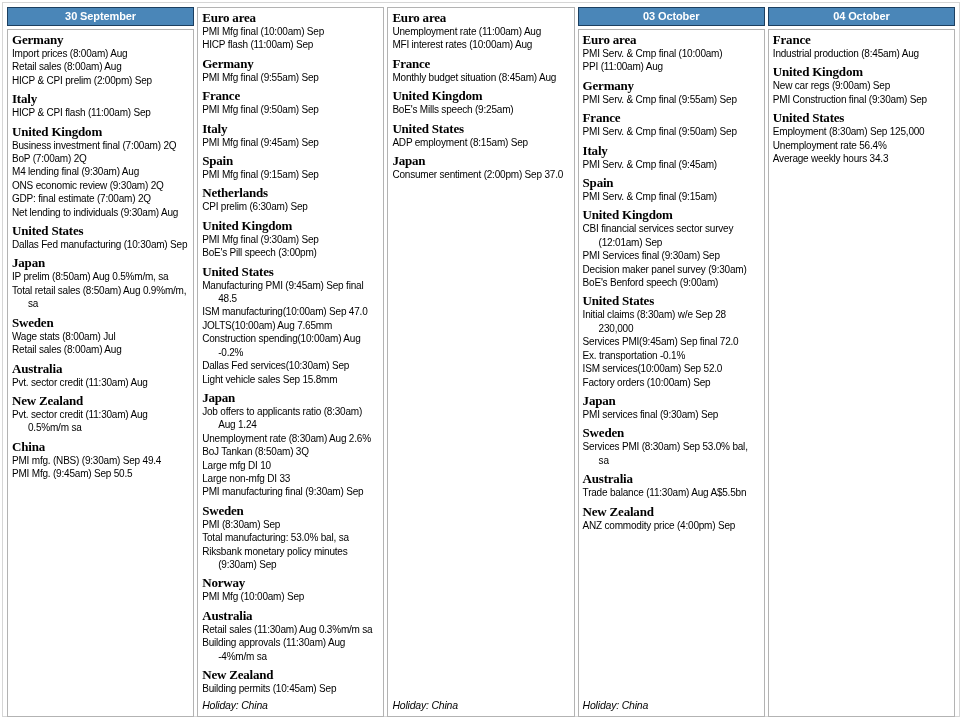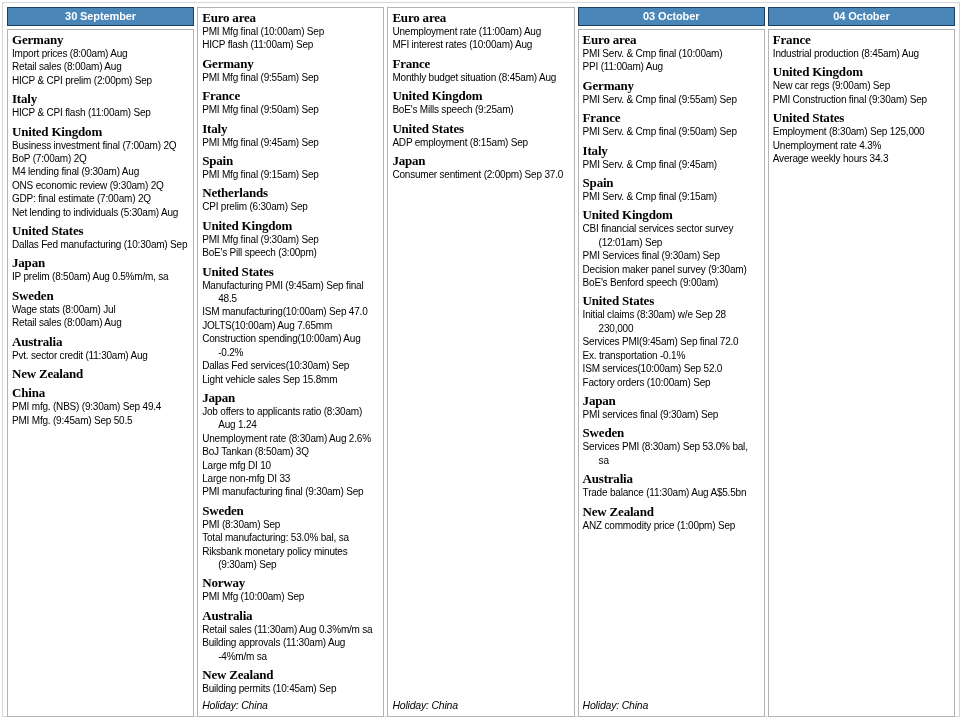--- a/index.html
+++ b/index.html
@@ -78,41 +78,43 @@
             <div class="country">Italy</div>
             <div class="event">HICP &amp; CPI flash (11:00am) Sep</div>
           </div>
           <div class="section">
             <div class="country">United Kingdom</div>
             <div class="event">Business investment final (7:00am) 2Q</div>
             <div class="event">BoP (7:00am) 2Q</div>
             <div class="event">M4 lending final (9:30am) Aug</div>
             <div class="event">ONS economic review (9:30am) 2Q</div>
             <div class="event">GDP: final estimate (7:00am) 2Q</div>
-            <div class="event">Net lending to individuals (5:30am) Aug</div>
+            <div class="event">Net lending to individuals (9:30am) Aug</div>
           </div>
           <div class="section">
             <div class="country">United States</div>
             <div class="event">Dallas Fed manufacturing (10:30am) Sep</div>
           </div>
           <div class="section">
             <div class="country">Japan</div>
             <div class="event">IP prelim (8:50am) Aug <span class="u">0.5%m/m, sa</span></div>
+            <div class="event">Total retail sales (8:50am) Aug <span class="u">0.9%m/m, sa</span></div>
           </div>
           <div class="section">
             <div class="country">Sweden</div>
             <div class="event">Wage stats (8:00am) Jul</div>
             <div class="event">Retail sales (8:00am) Aug</div>
           </div>
           <div class="section">
             <div class="country">Australia</div>
             <div class="event">Pvt. sector credit (11:30am) Aug</div>
           </div>
           <div class="section">
             <div class="country">New Zealand</div>
+            <div class="event">Pvt. sector credit (11:30am) Aug <span class="u">0.5%m/m sa</span></div>
           </div>
           <div class="section">
             <div class="country">China</div>
             <div class="event">PMI mfg. (NBS) (9:30am) Sep <span class="u">49.4</span></div>
             <div class="event">PMI Mfg. (9:45am) Sep <span class="u">50.5</span></div>
           </div>
         </div>
       </div>
       <div class="col">
         <div class="col-body">
@@ -258,39 +260,39 @@
           <div class="section">
             <div class="country">Sweden</div>
             <div class="event">Services PMI (8:30am) Sep <span class="u">53.0%  bal, sa</span></div>
           </div>
           <div class="section">
             <div class="country">Australia</div>
             <div class="event">Trade balance (11:30am) Aug <span class="u">A$5.5bn</span></div>
           </div>
           <div class="section">
             <div class="country">New Zealand</div>
-            <div class="event">ANZ commodity price (1:00pm) Sep</div>
+            <div class="event">ANZ commodity price (4:00pm) Sep</div>
           </div>
           <div class="holiday">Holiday: China</div>
         </div>
       </div>
       <div class="col">
         <div class="col-header">04 October</div>
         <div class="col-body">
           <div class="section">
             <div class="country">France</div>
             <div class="event">Industrial production (8:45am) Aug</div>
           </div>
           <div class="section">
             <div class="country">United Kingdom</div>
             <div class="event">New car regs (9:00am) Sep</div>
             <div class="event">PMI Construction final (9:30am) Sep</div>
           </div>
           <div class="section">
             <div class="country">United States</div>
             <div class="event">Employment (8:30am) Sep <span class="u">125,000</span></div>
-            <div class="event">Unemployment rate <span class="u">4.3%</span></div>
+            <div class="event">Unemployment rate <span class="u">56.4%</span></div>
             <div class="event">Average weekly hours <span class="u">34.3</span></div>
           </div>
         </div>
       </div>
     </div>
 </div>
 
 </body></html>

